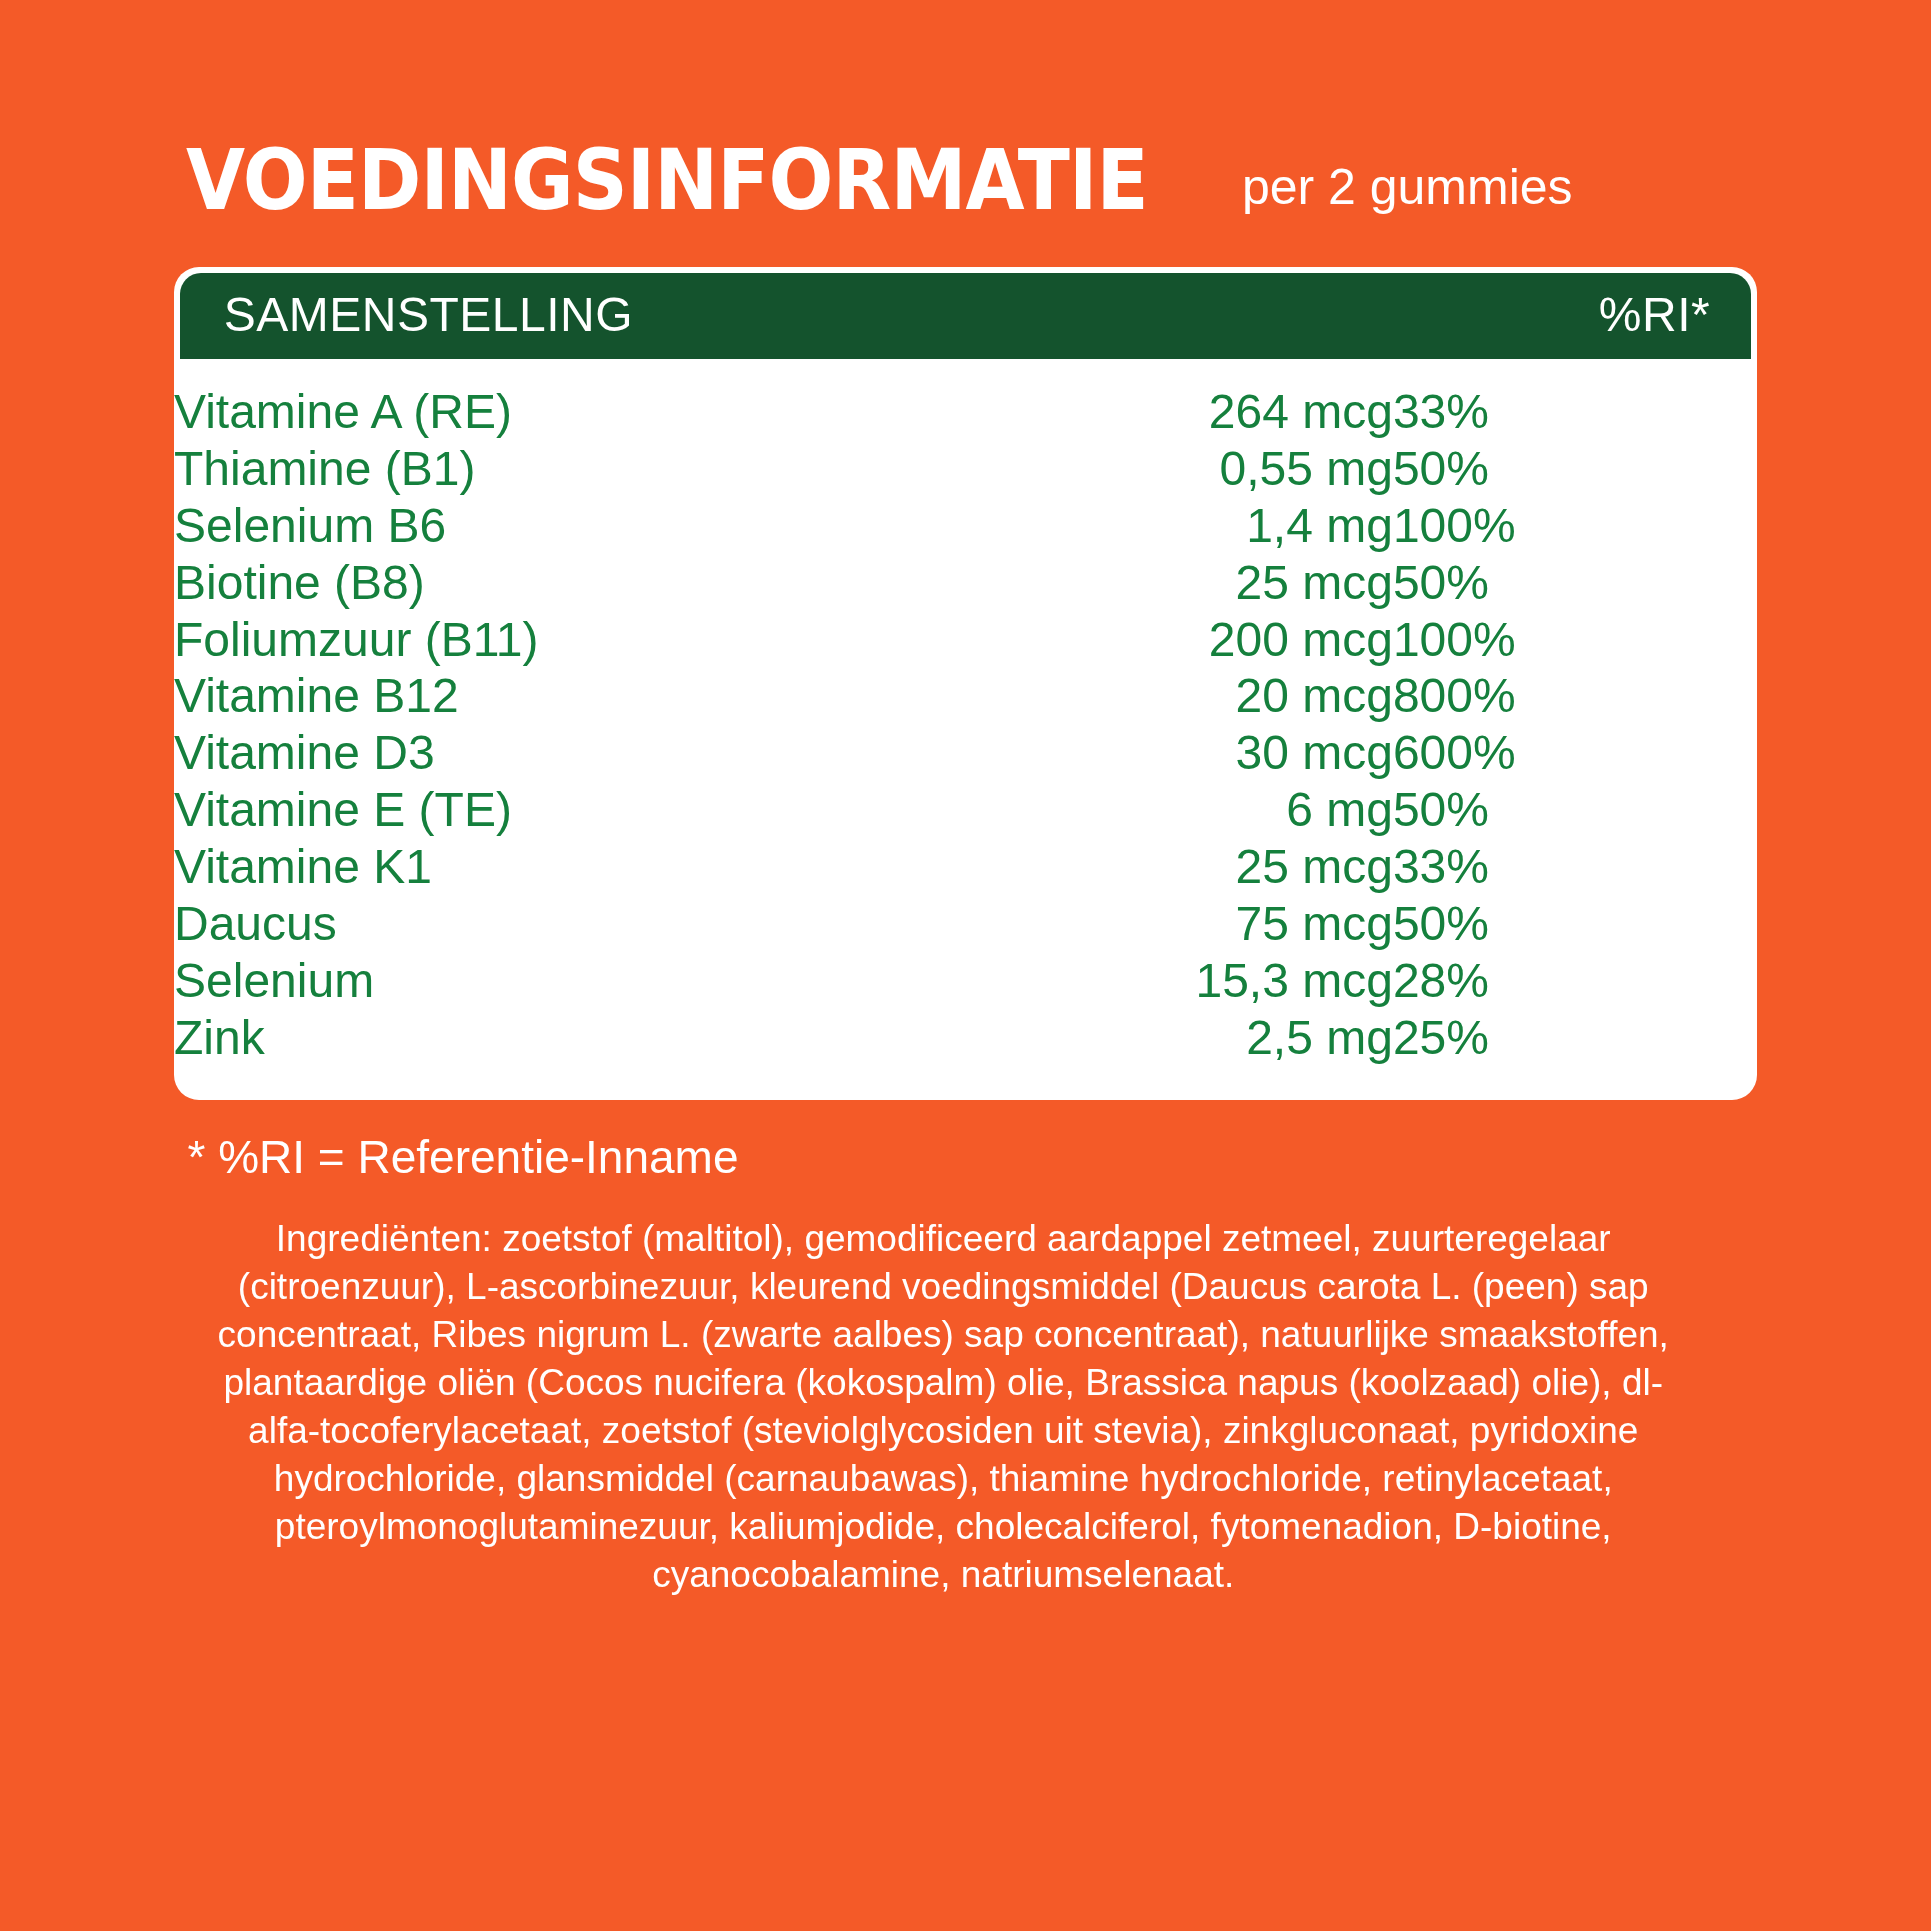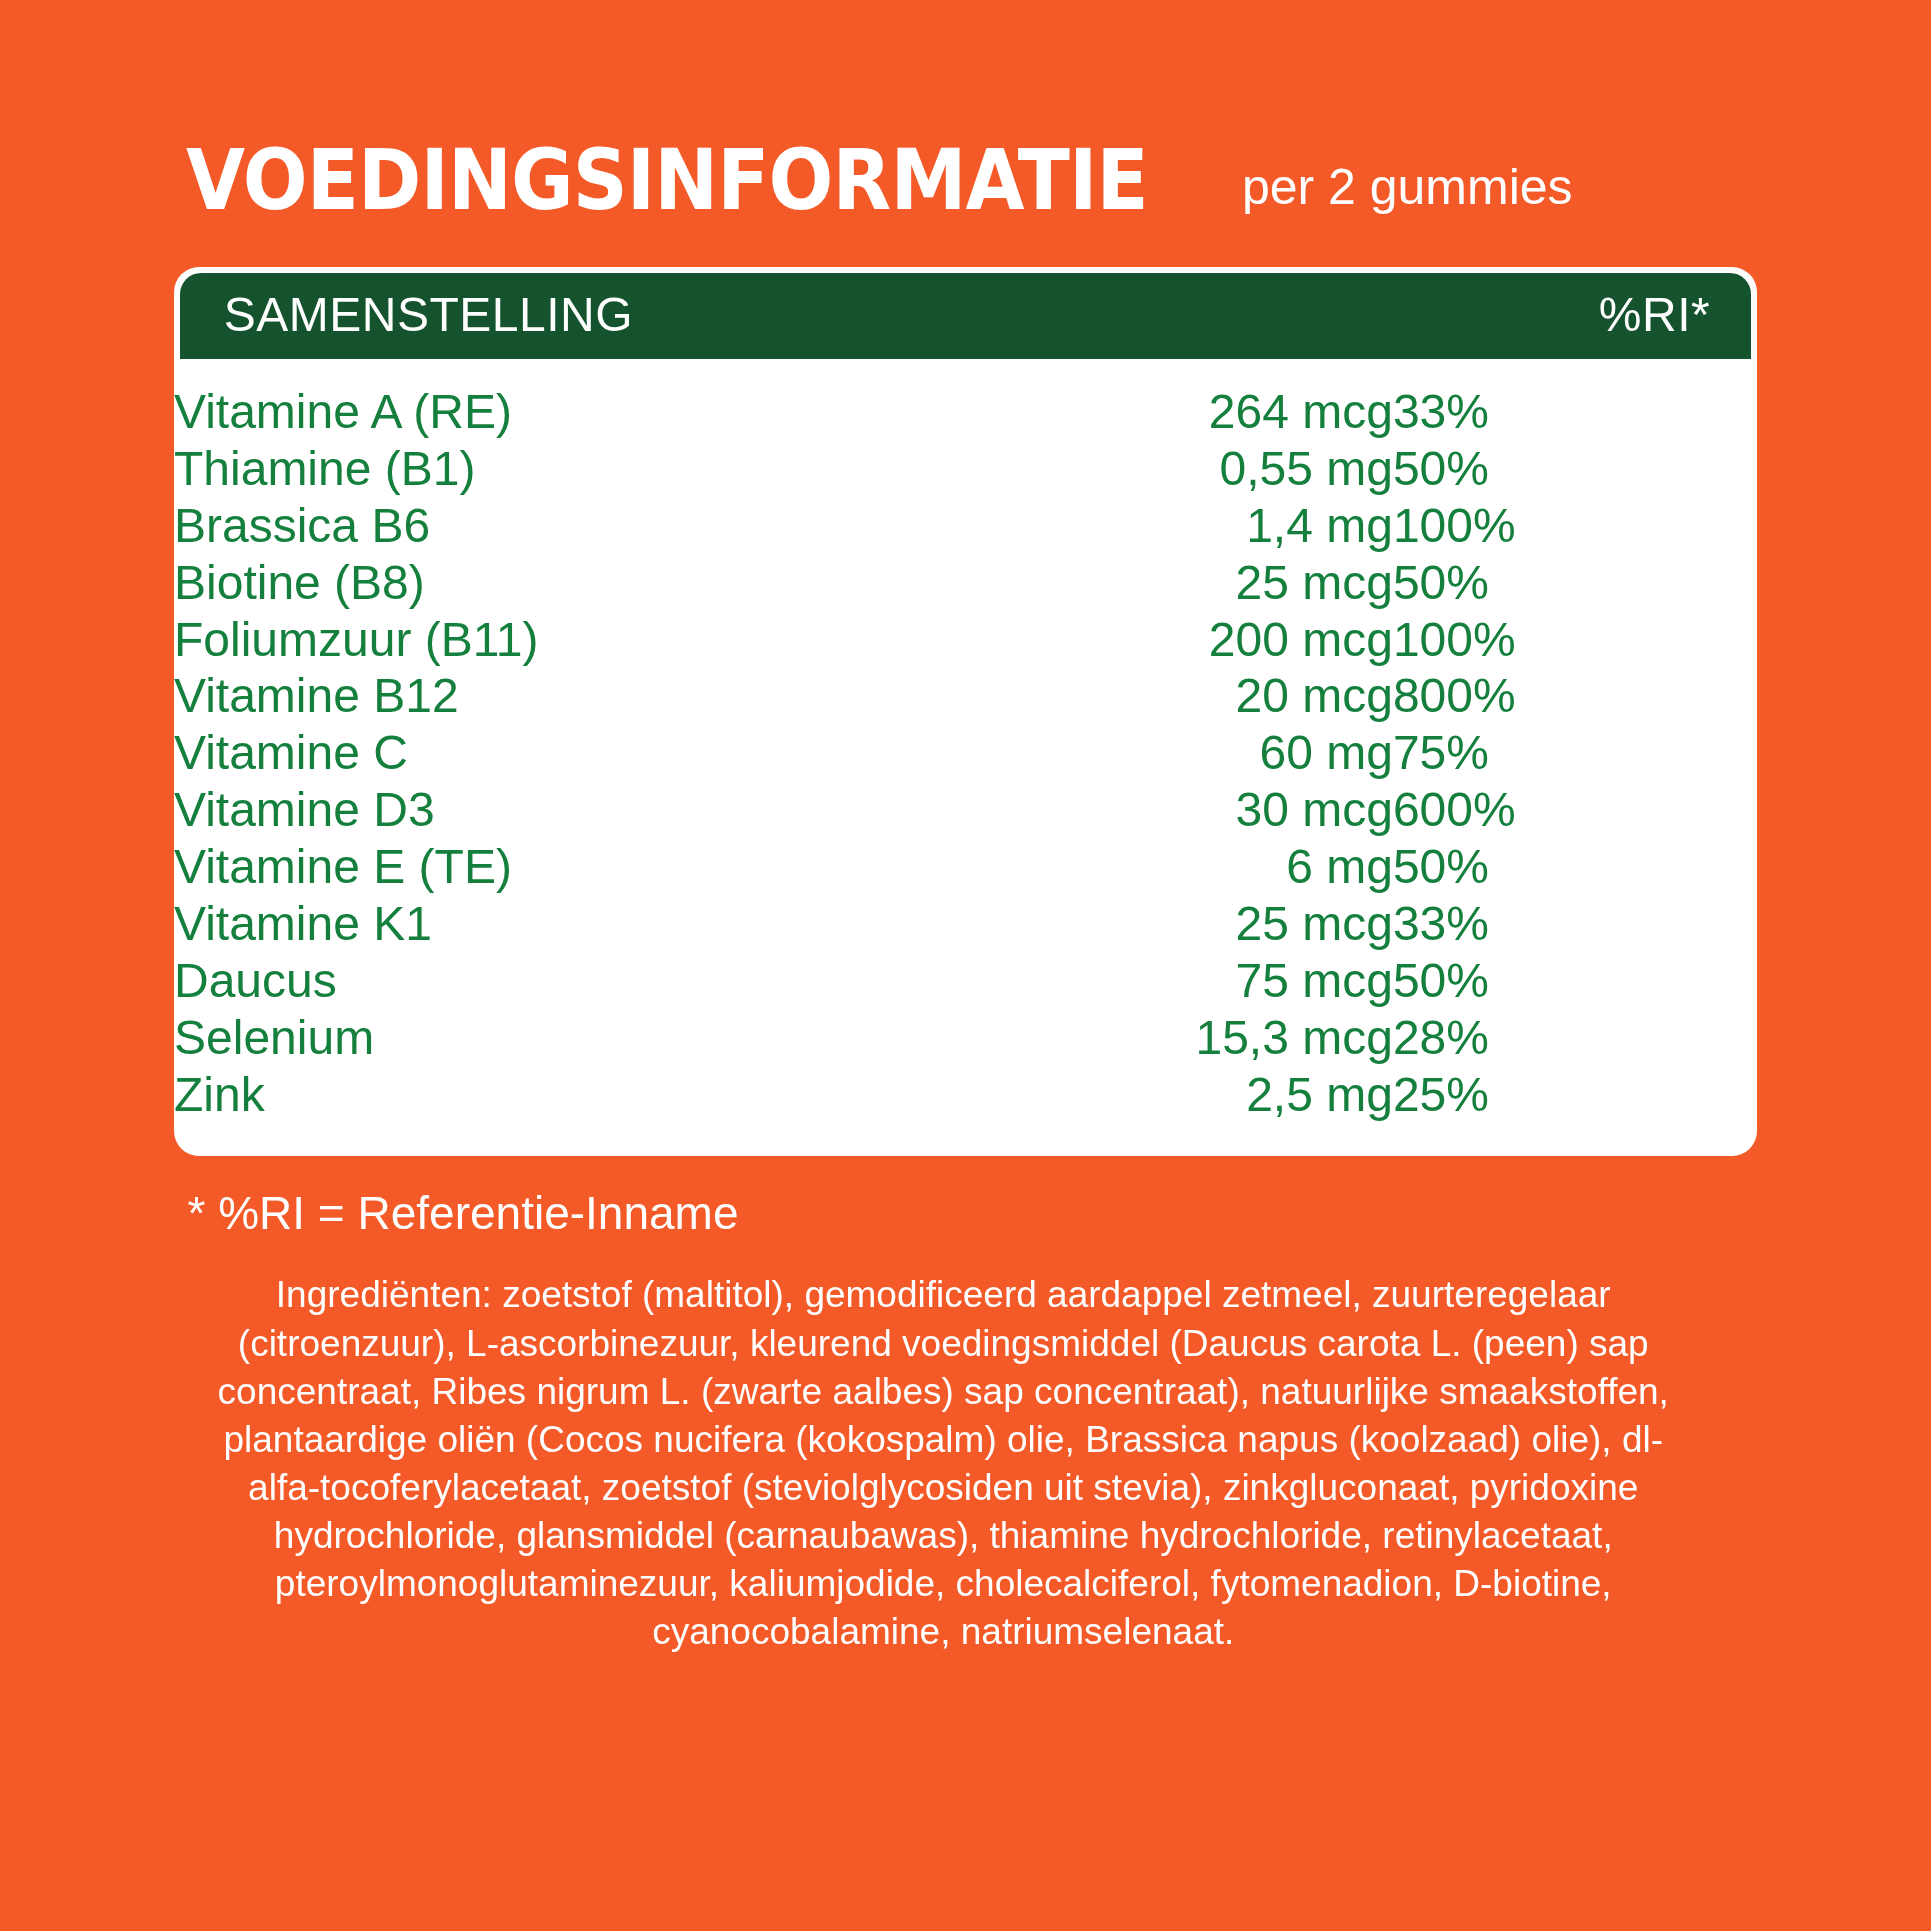--- a/index.html
+++ b/index.html
@@ -143,43 +143,38 @@
           <td class="c-name">Vitamine A (RE)</td>
           <td class="c-amount">264 mcg</td>
           <td class="c-ri">33%</td>
         </tr>
         <tr>
           <td class="c-name">Thiamine (B1)</td>
           <td class="c-amount">0,55 mg</td>
           <td class="c-ri">50%</td>
         </tr>
         <tr>
-          <td class="c-name">Brassica B6</td>
+          <td class="c-name">Selenium B6</td>
           <td class="c-amount">1,4 mg</td>
           <td class="c-ri">100%</td>
         </tr>
         <tr>
           <td class="c-name">Biotine (B8)</td>
           <td class="c-amount">25 mcg</td>
           <td class="c-ri">50%</td>
         </tr>
         <tr>
           <td class="c-name">Foliumzuur (B11)</td>
           <td class="c-amount">200 mcg</td>
           <td class="c-ri">100%</td>
         </tr>
         <tr>
           <td class="c-name">Vitamine B12</td>
           <td class="c-amount">20 mcg</td>
           <td class="c-ri">800%</td>
-        </tr>
-        <tr>
-          <td class="c-name">Vitamine C</td>
-          <td class="c-amount">60 mg</td>
-          <td class="c-ri">75%</td>
         </tr>
         <tr>
           <td class="c-name">Vitamine D3</td>
           <td class="c-amount">30 mcg</td>
           <td class="c-ri">600%</td>
         </tr>
         <tr>
           <td class="c-name">Vitamine E (TE)</td>
           <td class="c-amount">6 mg</td>
           <td class="c-ri">50%</td>

